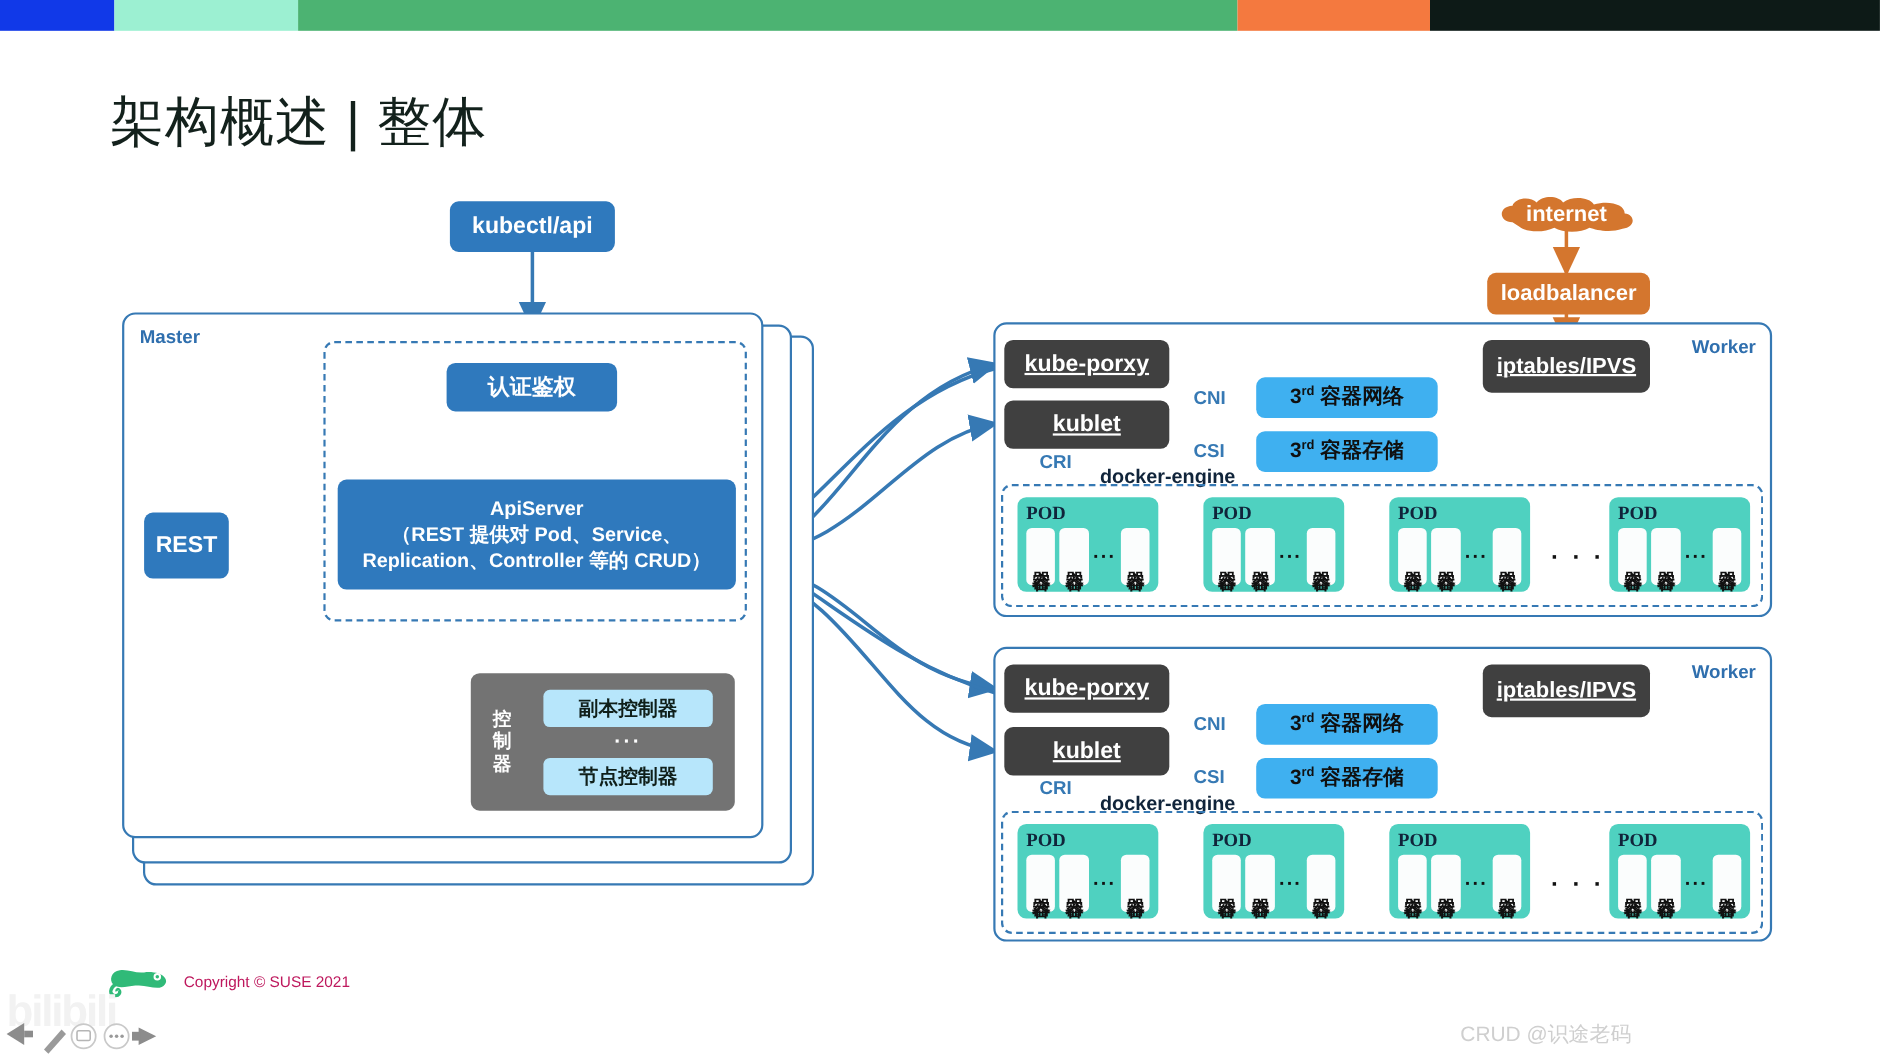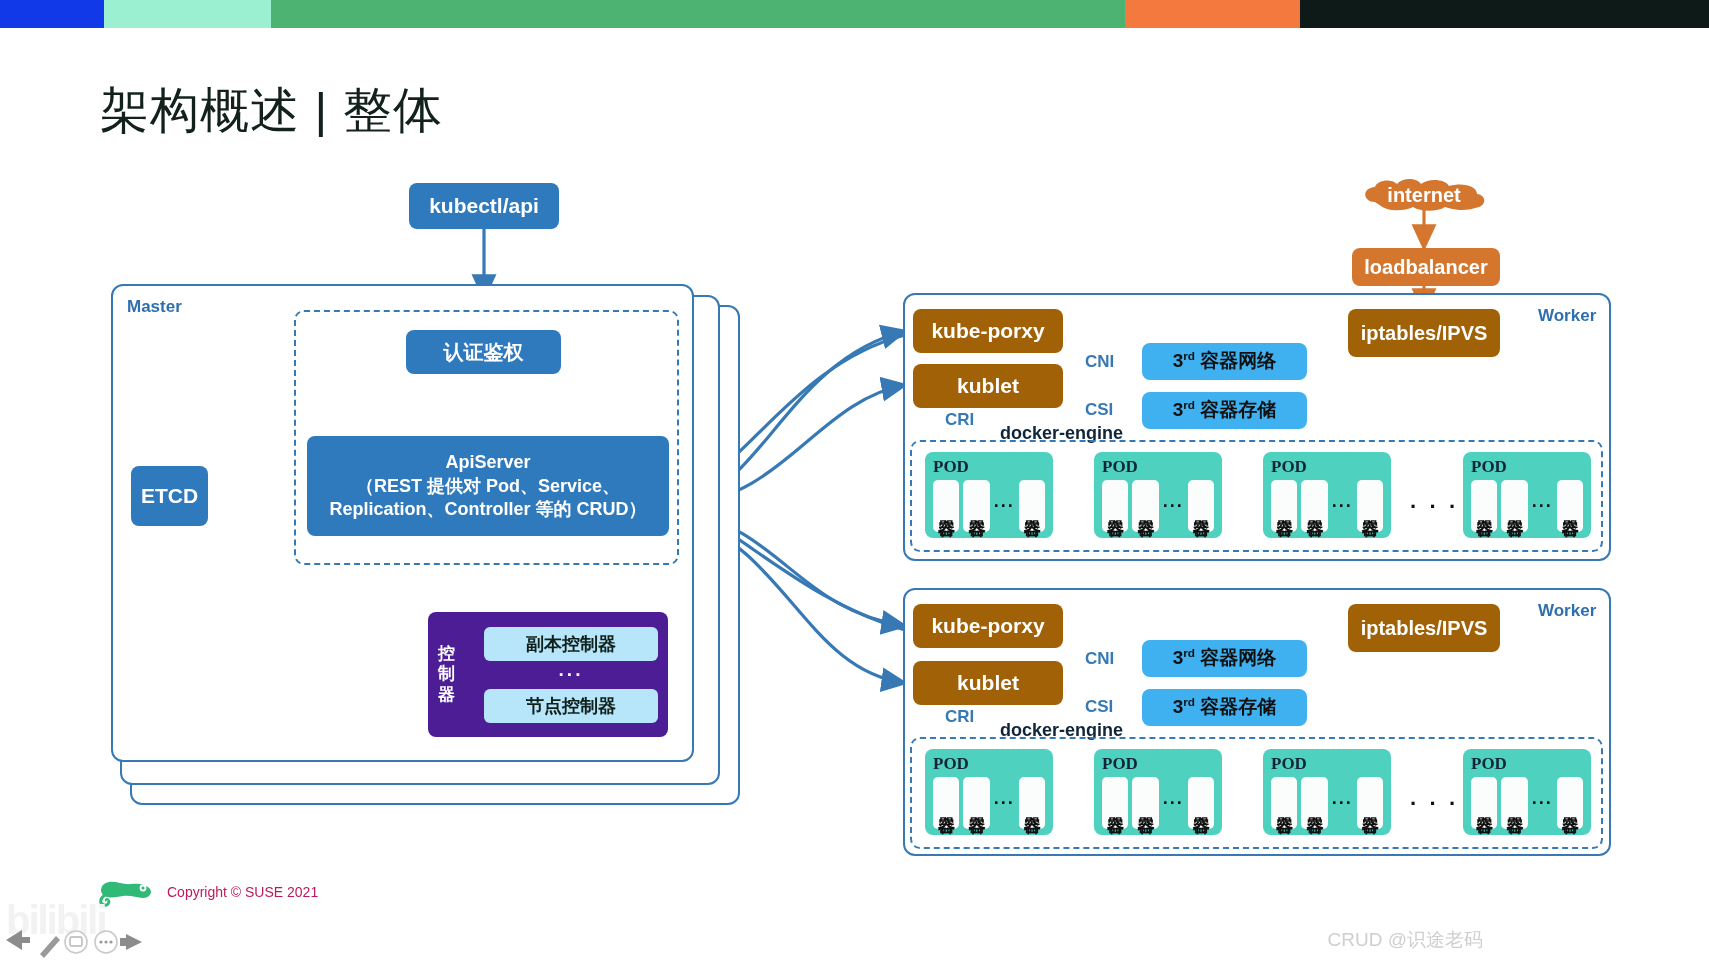--- a/index.html
+++ b/index.html
@@ -22,21 +22,21 @@
     letter-spacing: 1px; white-space: nowrap;
   }
 
   
   .node {
     position: absolute; display: flex; align-items: center; justify-content: center;
     border-radius: 8px; color: #fff; font-weight: bold; text-align: center;
     line-height: 1.25;
   }
   .node.blue  { background: #2f79bd; }
-  .node.dblue { background: #a16207; }
+  .node.dblue { background: #404040; text-decoration: underline; }
   .node.lblue { background: #3fb0f0; color: #101010; }
   .node.orange{ background: #d4762e; }
 
   
   .frame {
     position: absolute; border: 2.5px solid #3679b4; border-radius: 12px;
     background: #ffffff;
   }
   .frame-label {
     position: absolute; font-size: 17px; font-weight: bold; color: #2f6fae;
@@ -71,22 +71,22 @@
 
   
   .edge-label {
     position: absolute; font-size: 17px; font-weight: bold; color: #3679b4;
     white-space: nowrap;
   }
   .edge-label.dark { color: #10243a; }
 
   
   .ctrl-box {
-    position: absolute; background: #4c1d95; border-radius: 8px;
-    display: flex; align-items: center; padding: 8px 10px; gap: 24px;
+    position: absolute; background: #737373; border-radius: 8px;
+    display: flex; align-items: center; padding: 8px 20px; gap: 24px;
   }
   .ctrl-side {
     font-size: 17px; font-weight: bold; color: #fff; line-height: 1.18;
     display: flex; flex-direction: column; align-items: center; width: 22px;
   }
   .ctrl-stack { display: flex; flex-direction: column; gap: 3px; flex: 1; }
   .ctrl-item {
     background: #b7e6fb; border-radius: 6px; color: #0f1f1a; font-weight: bold;
     font-size: 18px; text-align: center; padding: 5px 10px; white-space: nowrap;
   }
@@ -198,21 +198,21 @@
     <span>ApiServer</span>
     <span>（REST 提供对 Pod、Service、</span>
     <span>Replication、Controller 等的 CRUD）</span>
   </div>
 
   <div class="node blue" style="left:406px;top:330px;width:155px;height:44px;font-size:20px;z-index:4;">
     <span>认证鉴权</span>
   </div>
 
   <div class="node blue" style="left:131px;top:466px;width:77px;height:60px;font-size:21px;z-index:4;">
-    <span>ETCD</span>
+    <span>REST</span>
   </div>
 
 
   <div class="ctrl-box" style="left:428px;top:612px;width:240px;height:125px;z-index:4;">
     <div class="ctrl-side">控制器</div>
     <div class="ctrl-stack">
       <div class="ctrl-item">副本控制器</div>
       <div class="ctrl-dots">···</div>
       <div class="ctrl-item">节点控制器</div>
     </div>

